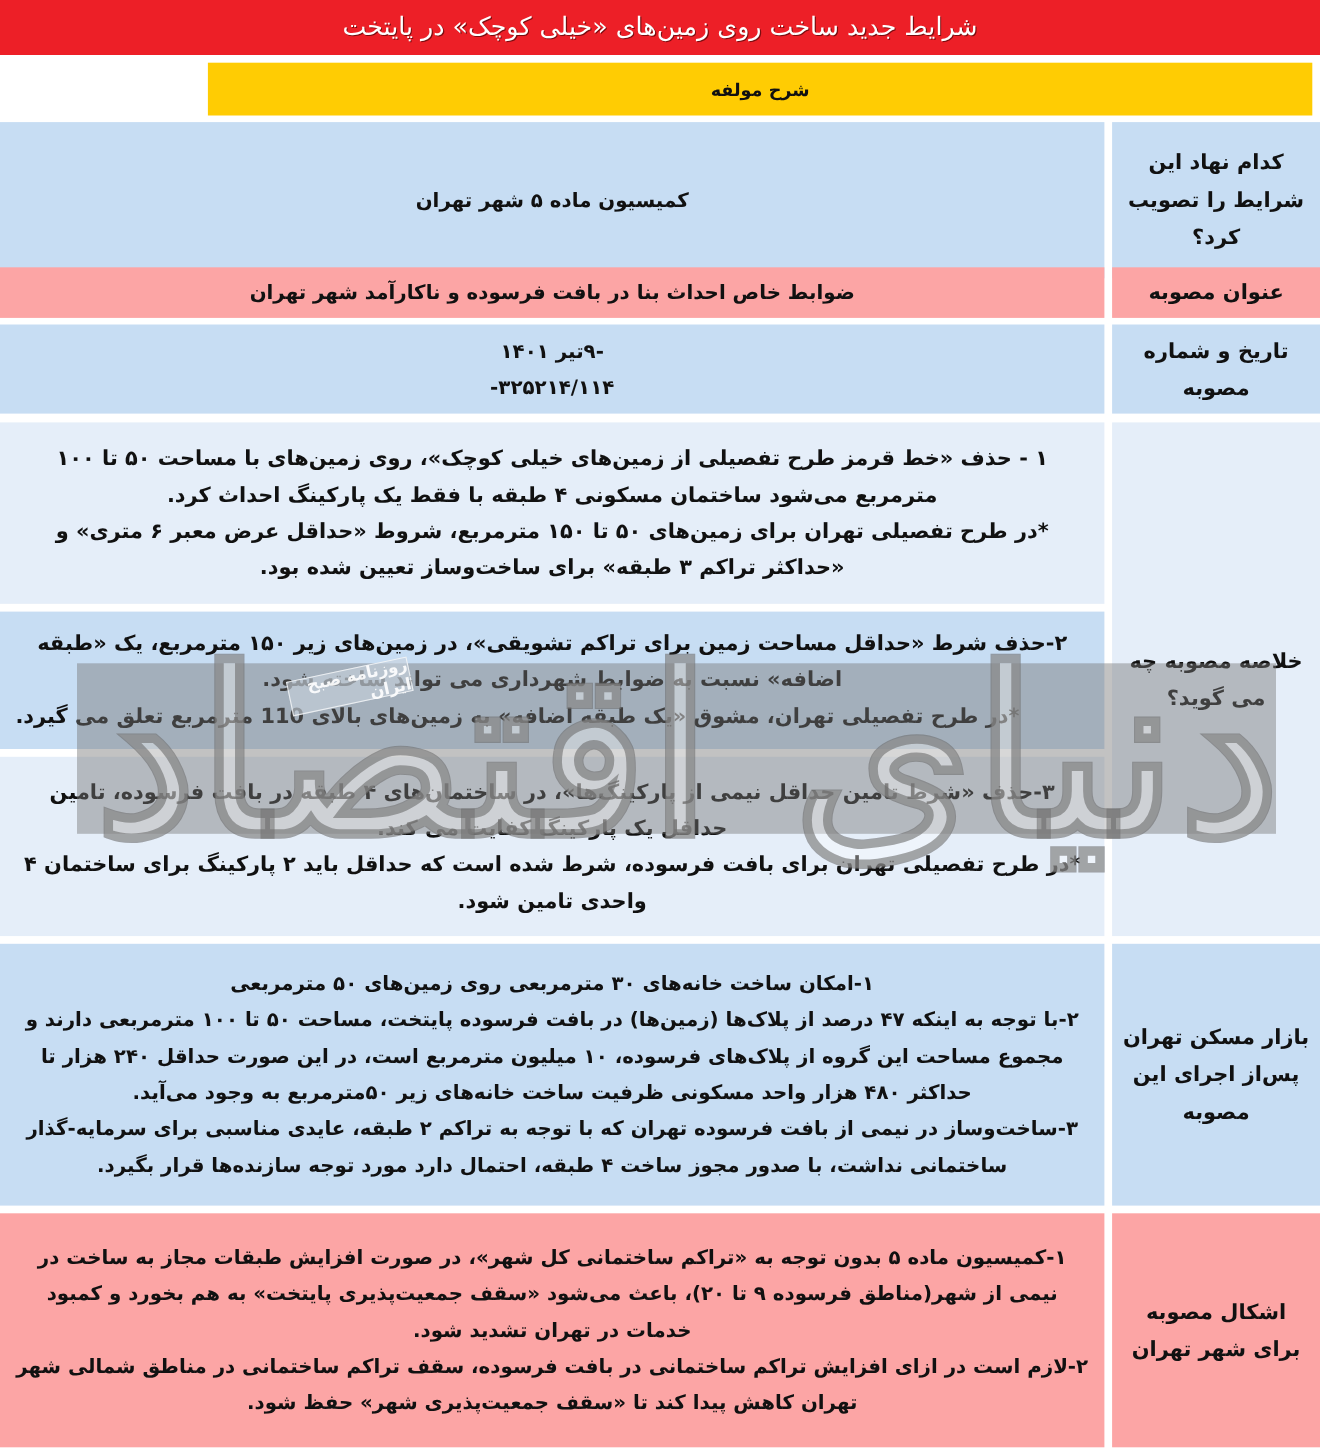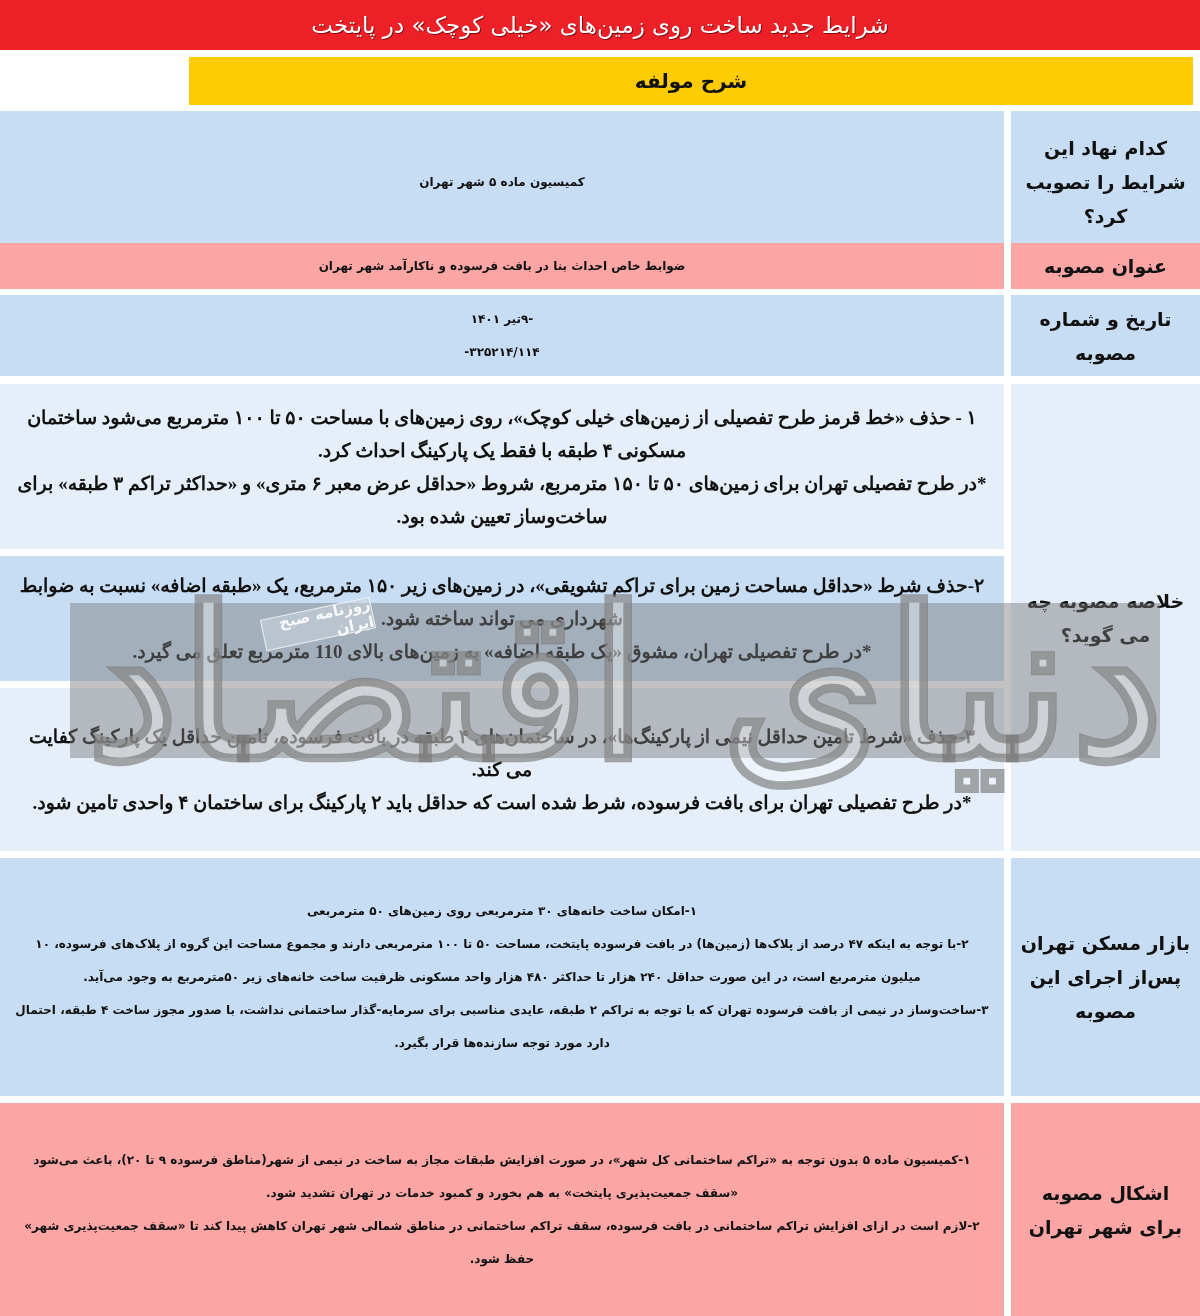--- a/index.html
+++ b/index.html
@@ -8,27 +8,27 @@
   .title-bar { position: absolute; left: 0; top: 0; width: 1200px; height: 50px;
                background: #ed1f27; color: #fff; display: flex; align-items: center;
                justify-content: center; font-size: 23px; font-weight: normal;
                text-shadow: 1px 1px 0 #7a0d10; }
   .row { position: absolute; left: 0; width: 1200px; display: flex; flex-direction: row; }
   .cell-label { width: 189px; display: flex; align-items: center; justify-content: center;
                 text-align: center; font-size: 19px; font-weight: bold; line-height: 34px;
                 padding: 0 6px; box-sizing: border-box; }
   .cell-desc { width: 1004px; margin-right: 7px; display: flex; flex-direction: column;
                align-items: center; justify-content: center; text-align: center;
-               font-size: 12px; font-weight: bold; line-height: 33px;
+               font-size: 18px; font-weight: bold; line-height: 33px;
                padding: 0 14px; box-sizing: border-box; }
-  .hdr .cell-label, .hdr .cell-desc { background: #ffcc03; font-size: 20px; }
+  .hdr .cell-label, .hdr .cell-desc { background: #ffcc03; font-size: 16px; }
   .blue .cell-label, .blue .cell-desc { background: #c7ddf3; }
   .pale .cell-label, .pale .cell-desc { background: #fca5a5; }
   .sub { width: 100%; display: flex; flex-direction: column; justify-content: center;
-         align-items: center; box-sizing: border-box; padding: 0 14px; font-family: Liberation Serif, serif; }
+         align-items: flex-end; box-sizing: border-box; padding: 0 14px; }
   .sub.pale { background: #e5eef9; }
   .sub.blue { background: #c7ddf3; }
   .sub-gap { height: 7px; background: #fff; width: 100%; }
   .stack { width: 1004px; margin-right: 7px; display: flex; flex-direction: column; }
   .stack .sub { font-size: 19px; font-weight: bold; line-height: 33px; text-align: center; }
   .watermark-band { position: absolute; left: 70px; top: 603px; width: 1090px; height: 155px;
                     background: rgba(120,120,120,0.45); pointer-events: none; }
   .watermark-text { position: absolute; left: 80px; top: 560px; width: 1090px; height: 250px;
                     font-size: 210px; font-weight: bold; color: rgba(255,255,255,0.35);
                     -webkit-text-stroke: 2px rgba(110,110,110,0.6); line-height: 250px;

